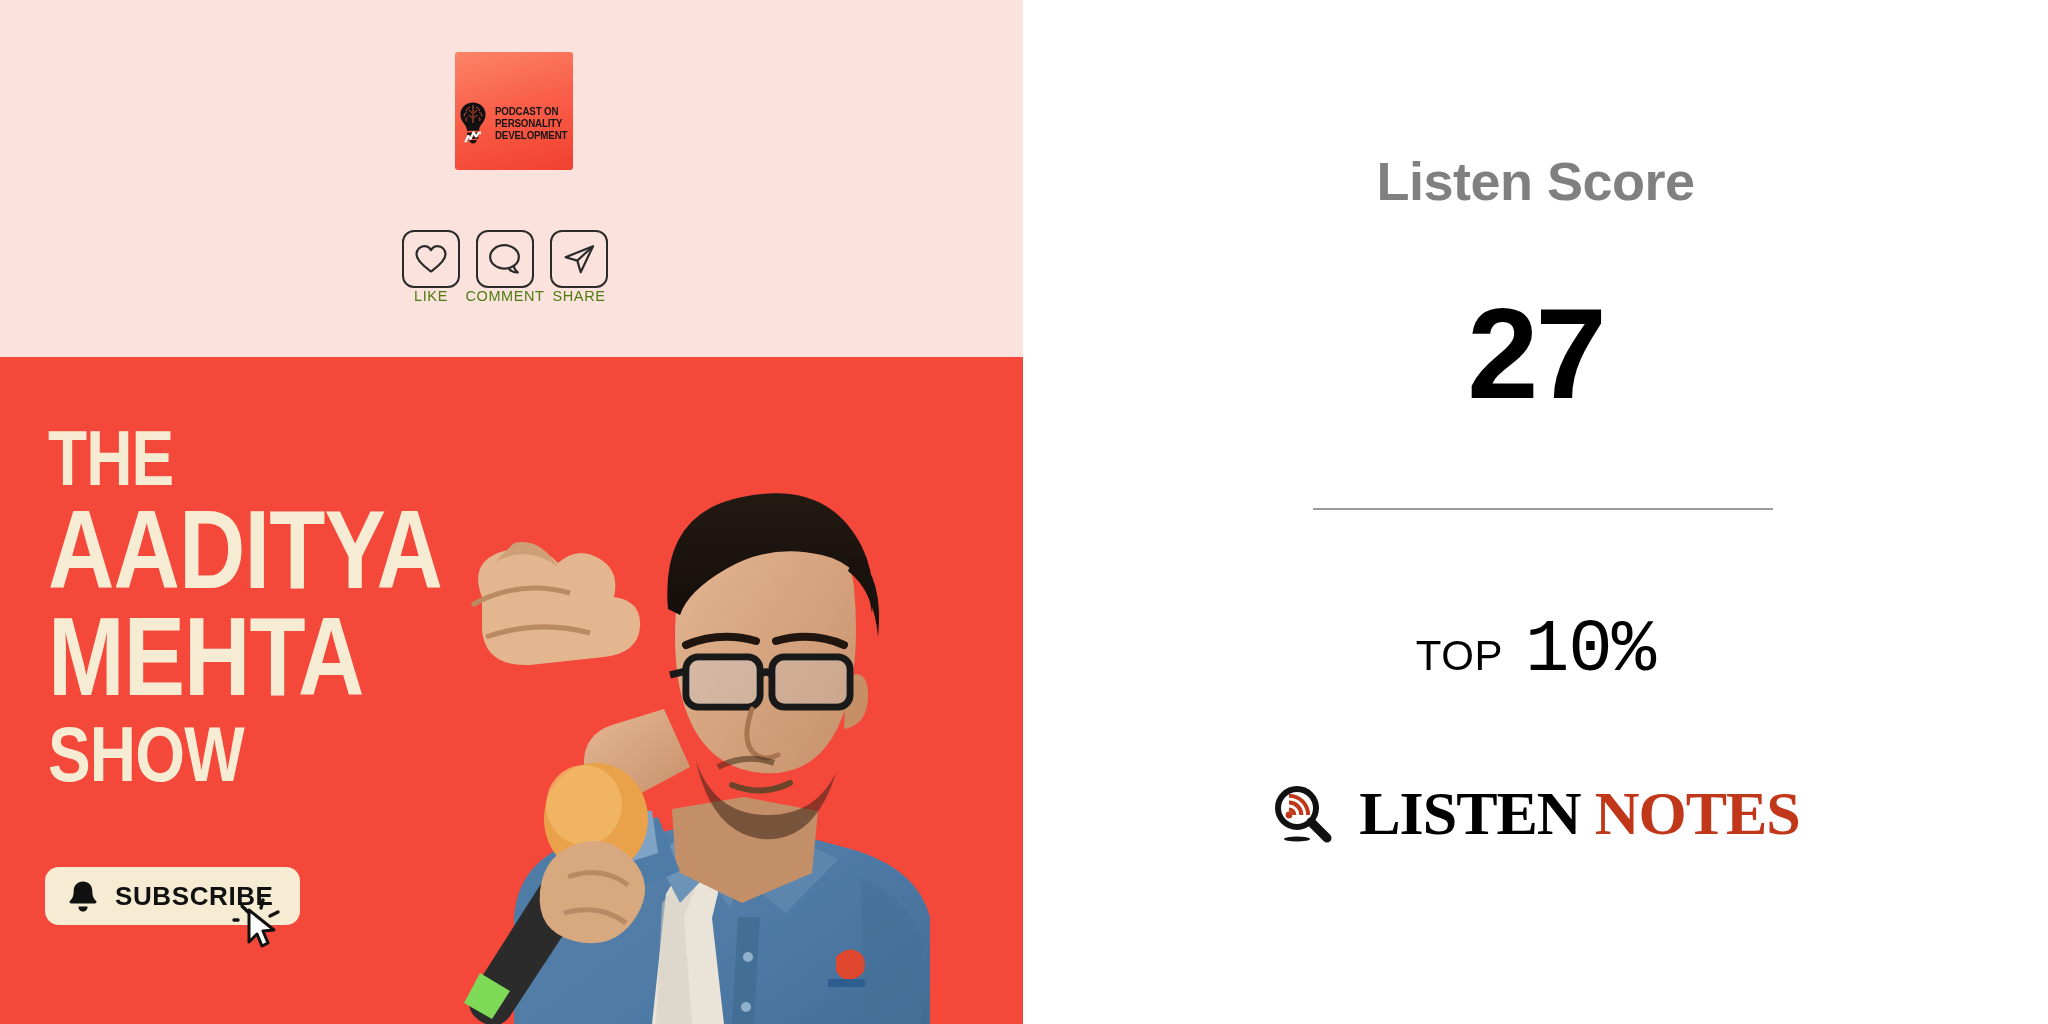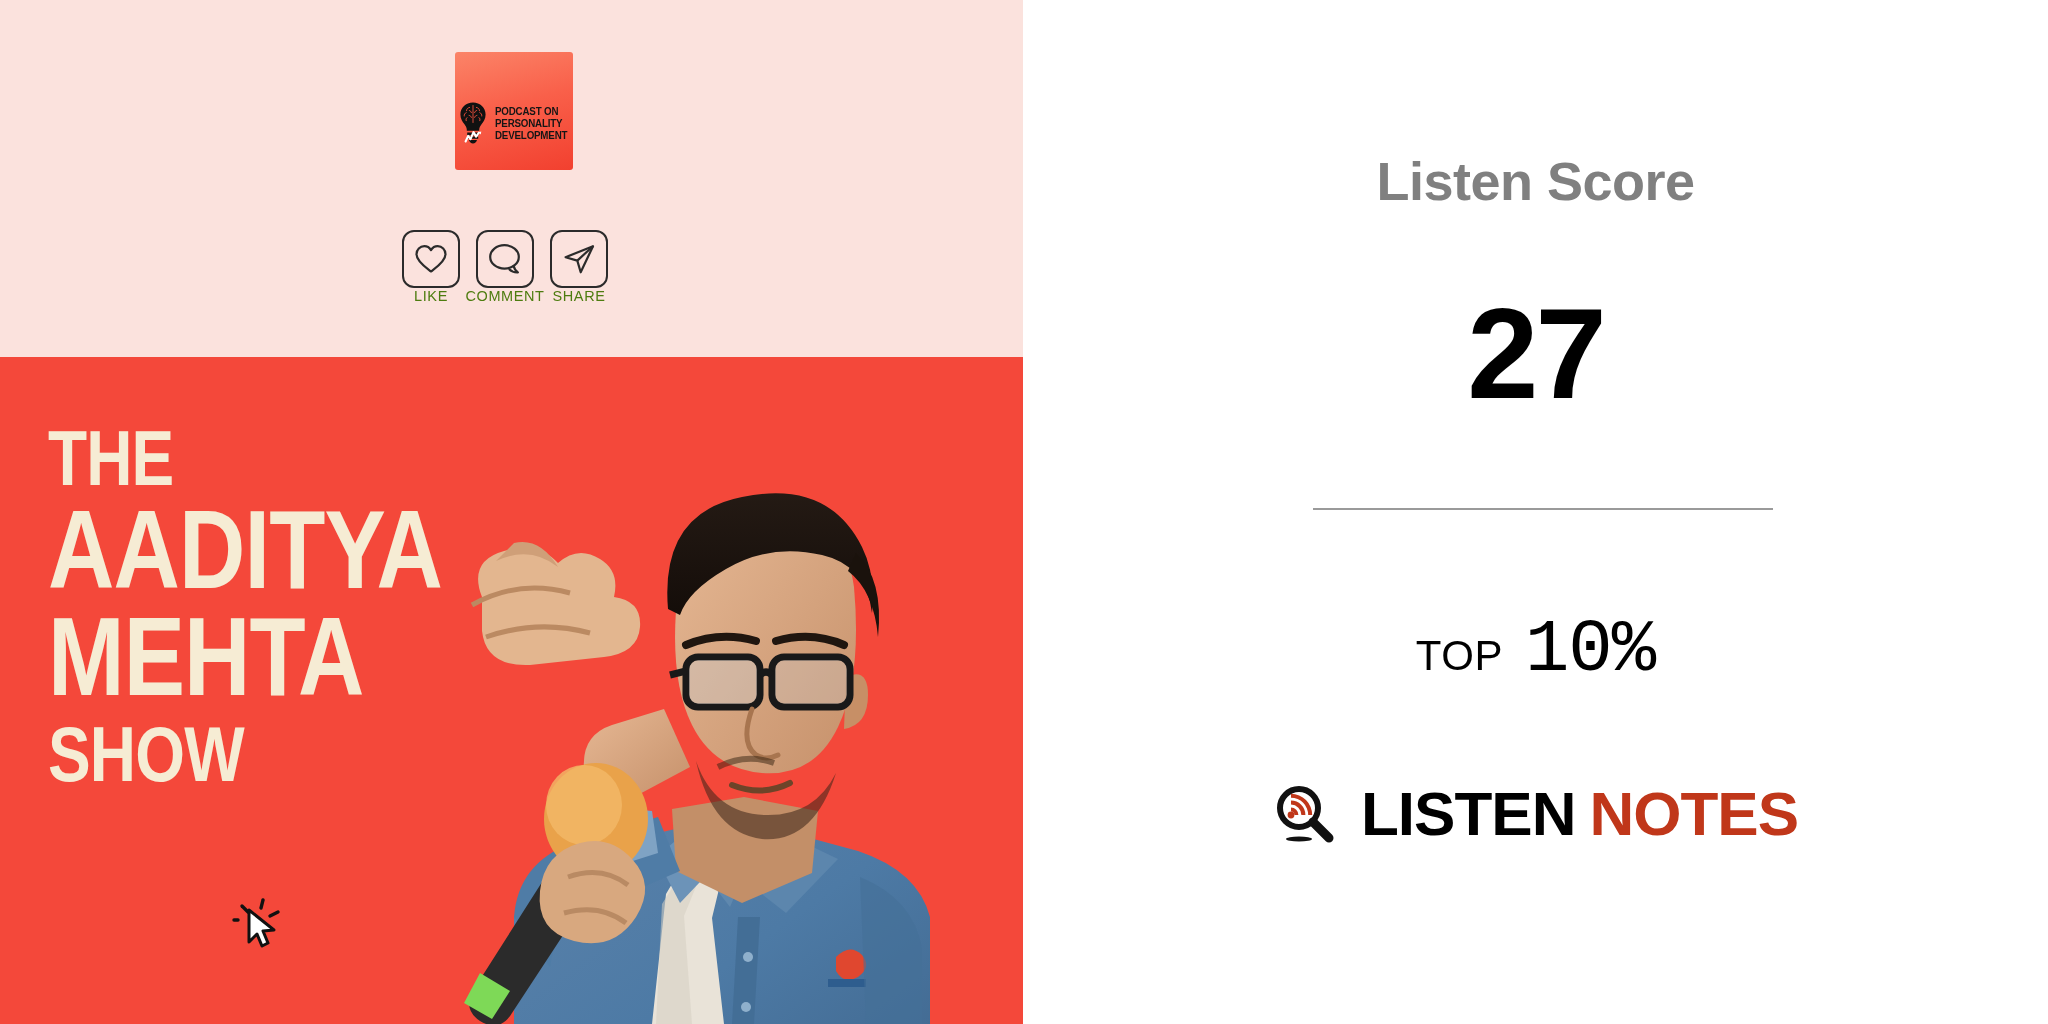--- a/index.html
+++ b/index.html
@@ -255,21 +255,21 @@
     left: 0;
     top: 778px;
     width: 1025px;
     display: flex;
     align-items: center;
     justify-content: center;
     gap: 26px;
   }
   .brand-icon { width: 62px; height: 62px; flex: none; }
   .brand-words {
-    font-family: Liberation Sans, sans-serif;
+    font-family: Liberation Serif, serif;
     font-weight: 700;
     font-size: 62px;
     letter-spacing: -1px;
     white-space: nowrap;
   }
   .brand-listen { color: #000000; }
   .brand-notes { color: #c0371a; margin-left: 14px; }
 </style>
 </head>
 <body>
@@ -420,20 +420,27 @@
         <ellipse cx="296" cy="462" rx="52" ry="56" fill="#e9a24a"></ellipse>
         <ellipse cx="284" cy="448" rx="38" ry="40" fill="#f2b968" opacity="0.8"></ellipse>
         <path d="M258 500 l-84 132 q-12 20 6 32 q20 12 32 -8 l84 -128z" fill="#2b2b2b"></path>
         <path d="M180 616 l30 18 -18 28 -28 -16z" fill="#7ed957"></path>
 
         <path d="M280 486 q-36 10 -40 48 q-4 40 34 50 q40 10 62 -24 q20 -32 -4 -58 q-22 -24 -52 -16z" fill="#d8a87f"></path>
         <path d="M268 520 q34 -12 60 8" stroke="#b98a63" stroke-width="5" fill="none"></path>
         <path d="M264 556 q36 -10 62 10" stroke="#b98a63" stroke-width="5" fill="none"></path>
       </svg>
 
+      <div class="subscribe-btn">
+        <svg width="32" height="34" viewBox="0 0 32 34">
+          <path d="M16 2.5c-5.5 0-9.3 4-9.3 9.3 0 6.6-2.1 8.4-3.7 10-1 1-.4 2.6 1 2.6h24c1.4 0 2-1.6 1-2.6-1.6-1.6-3.7-3.4-3.7-10 0-5.3-3.8-9.3-9.3-9.3z" fill="#111"></path>
+          <path d="M11.4 27.4h9.2c0 3-2 5.1-4.6 5.1s-4.6-2.1-4.6-5.1z" fill="#111"></path>
+        </svg>
+        <span class="subscribe-label">SUBSCRIBE</span>
+      </div>
 
       <svg class="cursor-mark" viewBox="0 0 60 60">
         <g stroke="#111111" stroke-width="3.4" stroke-linecap="round">
           <path d="M20 20 L14 14"></path>
           <path d="M33 16 L35 8"></path>
           <path d="M42 24 L50 20"></path>
           <path d="M10 28 L2 28" stroke-dasharray="4 4"></path>
         </g>
         <path d="M21 18 L21 50 L29 42 L34 54 L40 51 L35 39 L46 38 Z" fill="#ffffff" stroke="#111111" stroke-width="3" stroke-linejoin="round"></path>
       </svg>

